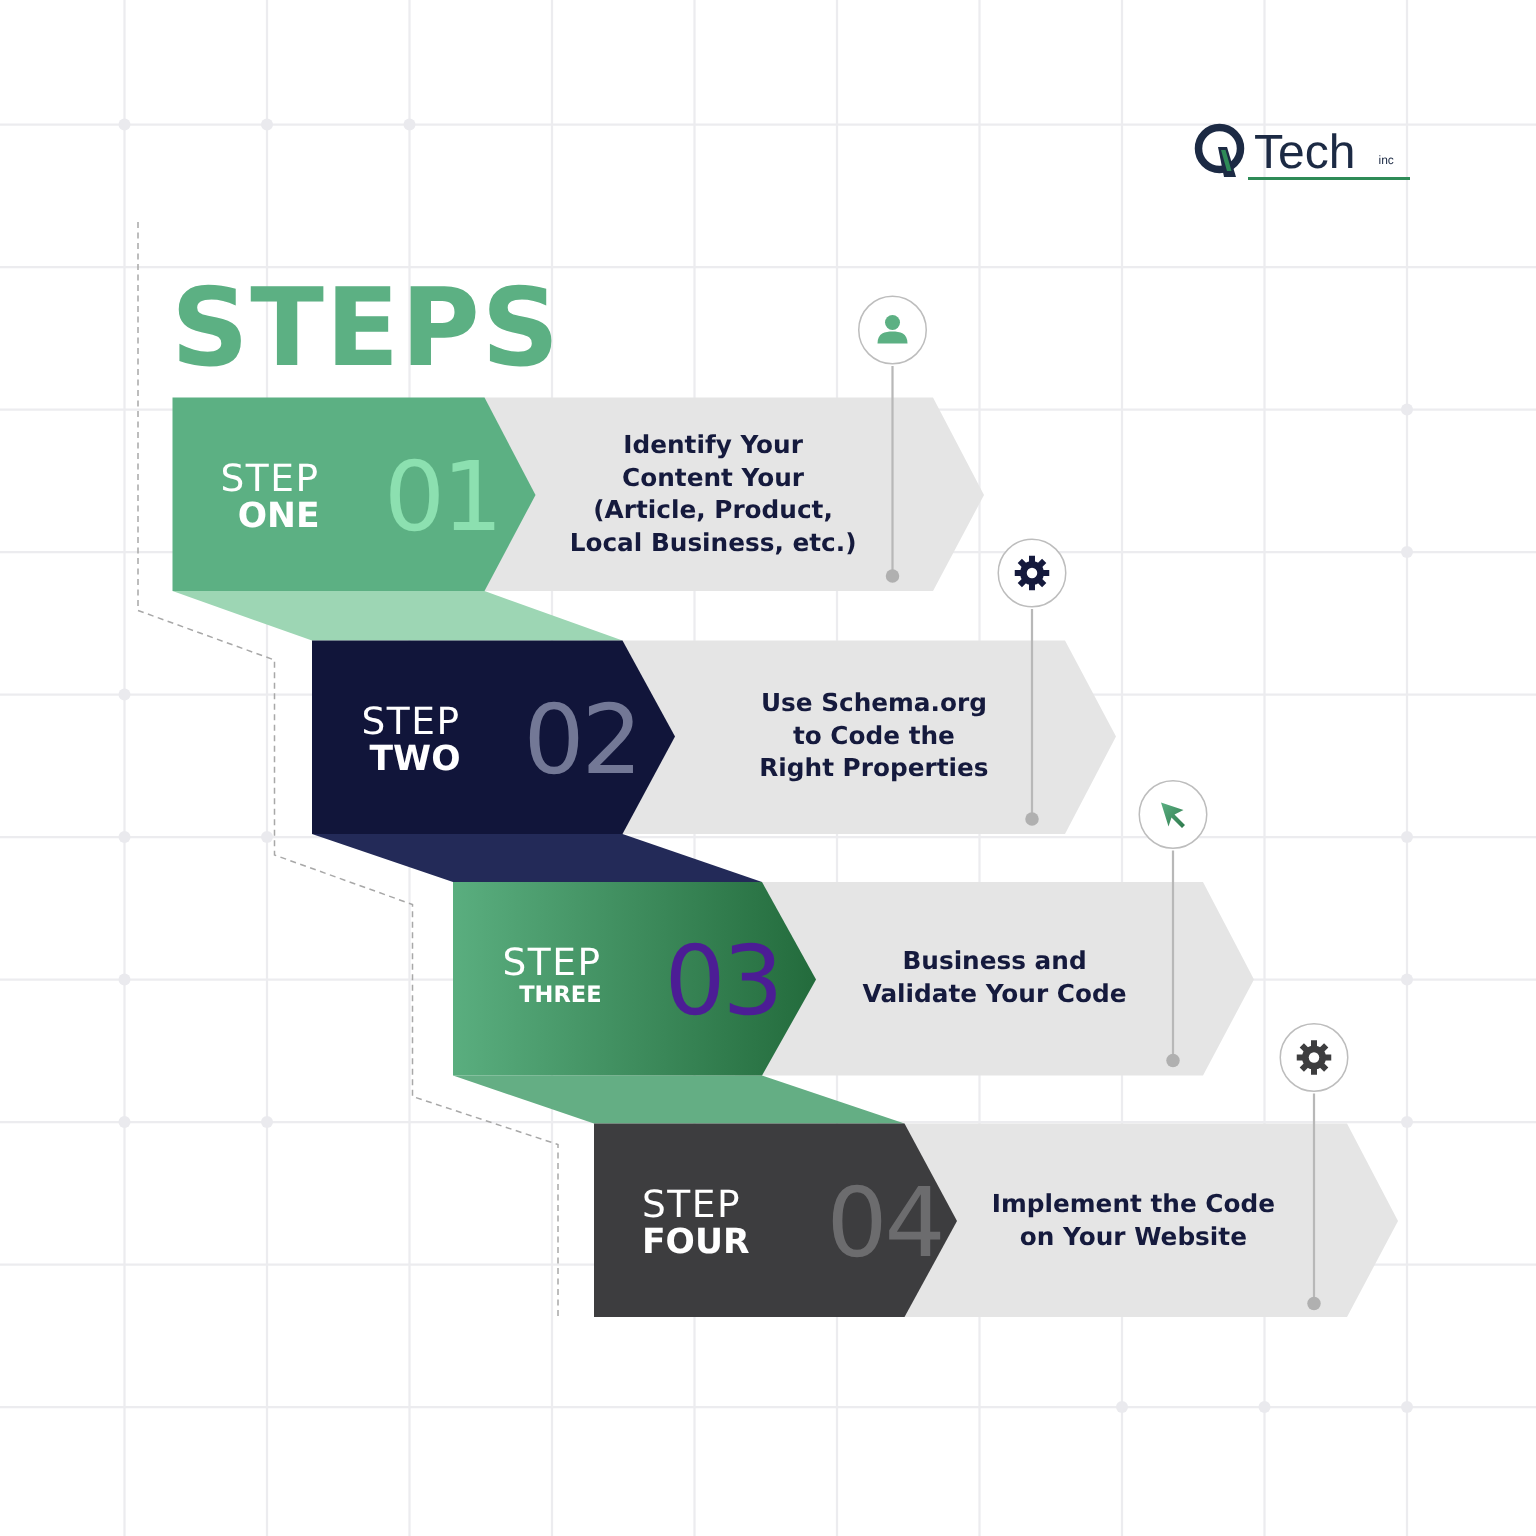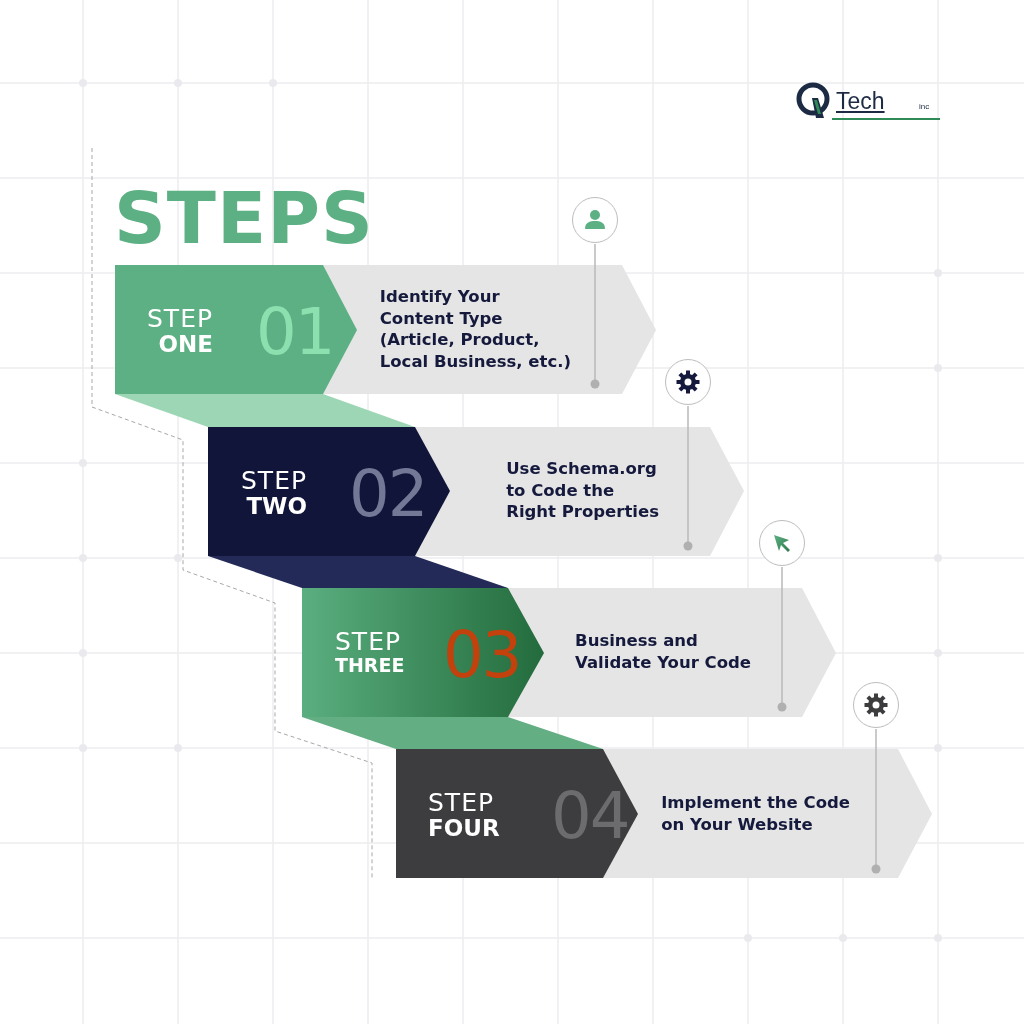--- a/index.html
+++ b/index.html
@@ -1,30 +1,30 @@
 <!DOCTYPE html>
 <html><head>
 <meta charset="utf-8">
 <style>
   html, body { margin:0; padding:0; }
   body { width:1024px; height:1024px; background:#ffffff; position:relative; overflow:hidden;
          font-family:"Liberation Sans", "DejaVu Sans", sans-serif; }
   .layer { position:absolute; left:0; top:0; width:1024px; height:1024px; }
   .logo { position:absolute; left:796px; top:80px; width:150px; height:50px; }
   .logo-q { position:absolute; left:0; top:2px; width:36px; height:36px; }
-  .logo-text { position:absolute; left:40px; top:0; font-size:23px; color:#1c2a44; letter-spacing:0px; font-weight:normal; line-height:42px;text-decoration:underline; }
+  .logo-text { position:absolute; left:40px; top:0; font-size:32px; color:#1c2a44; letter-spacing:0px; font-weight:normal; line-height:42px; }
   .logo-inc { position:absolute; left:123px; top:22px; font-size:8px; color:#1c2a44; }
   .logo-line { position:absolute; left:36px; top:38px; width:108px; height:2px; background:#2e8b57; }
   .title { position:absolute; left:114px; top:166px; font-size:72px; font-weight:900; color:#5cb083;
            letter-spacing:1px; line-height:80px; font-family:"DejaVu Sans", sans-serif;margin-top:12px; }
   .step-label { position:absolute; color:#fff; line-height:1; }
   .step-label .s { font-size:25px; font-weight:normal; letter-spacing:1px; display:block; font-family:"DejaVu Sans", sans-serif; }
   .step-label .w { font-size:23px; font-weight:bold; display:block; margin-top:2px; font-family:"DejaVu Sans", sans-serif;text-align:right; }
   .step-num { position:absolute; font-size:64px; font-weight:400; line-height:1; font-family:"DejaVu Sans", sans-serif; letter-spacing:-2px;margin-left:27px; }
-  .desc { position:absolute; text-align:left; font-weight:bold; color:#151a3d; font-size:16.5px; line-height:21.5px;
+  .desc { position:absolute; text-align:center; font-weight:bold; color:#151a3d; font-size:16.5px; line-height:21.5px;
           font-family:"DejaVu Sans", sans-serif; }
   .icon-circle { position:absolute; width:46px; height:46px; border:1.5px solid #bdbdbd; border-radius:50%; background:#fff;
                  display:flex; align-items:center; justify-content:center; box-sizing:border-box; }
   .icon-circle svg { width:26px; height:26px; }
 </style>
 </head>
 <body>
 
 <svg class="layer" viewBox="0 0 1024 1024" xmlns="http://www.w3.org/2000/svg">
   <g stroke="#ececef" stroke-width="1.5">
@@ -120,21 +120,21 @@
 <div class="title">STEPS</div>
 
 <div>
   <div class="step-label" style="left:147px; top:306px;">
     <span class="s">STEP</span>
     <span class="w">ONE</span>
   </div>
   <div class="step-num" style="left:229px; top:300px; color:#8ce0b0;">01</div>
   <div class="desc" style="right:453px; top:286px;">
     <div>Identify Your</div>
-    <div>Content Type</div>
+    <div>Content Your</div>
     <div>(Article, Product,</div>
     <div>Local Business, etc.)</div>
   </div>
   <div class="icon-circle" style="left:572px; top:197px;">
     <svg viewBox="0 0 26 26">
       <circle cx="13" cy="8" r="5" fill="#5cb083"></circle>
       <path d="M3 22 C3 15 8 14 13 14 C18 14 23 15 23 22 Z" fill="#5cb083"></path>
     </svg>
   </div>
 </div>
@@ -164,23 +164,23 @@
         <rect x="19.5" y="11" width="5" height="4" transform="rotate(45 13 13)"></rect>
       </g>
       <circle cx="13" cy="13" r="3.5" fill="#fff"></circle>
     </svg>
   </div>
 </div>
 
 <div>
   <div class="step-label" style="left:335px; top:629px;">
     <span class="s">STEP</span>
-    <span class="w" style="font-size:19px;">THREE</span>
-  </div>
-  <div class="step-num" style="left:416px; top:623px; color:#c2410c;">03</div>
+    <span class="w" style="font-size:15px;">THREE</span>
+  </div>
+  <div class="step-num" style="left:416px; top:623px; color:#4c1d95;">03</div>
   <div class="desc" style="right:273px; top:630px;">
     <div>Business and</div>
     <div>Validate Your Code</div>
   </div>
   <div class="icon-circle" style="left:759px; top:520px;">
     <svg viewBox="0 0 26 26">
       <defs>
           <linearGradient id="cg" x1="0" x2="1" y1="0" y2="1">
             <stop offset="0" stop-color="#5cb083"></stop>
             <stop offset="1" stop-color="#2e7a4c"></stop>

